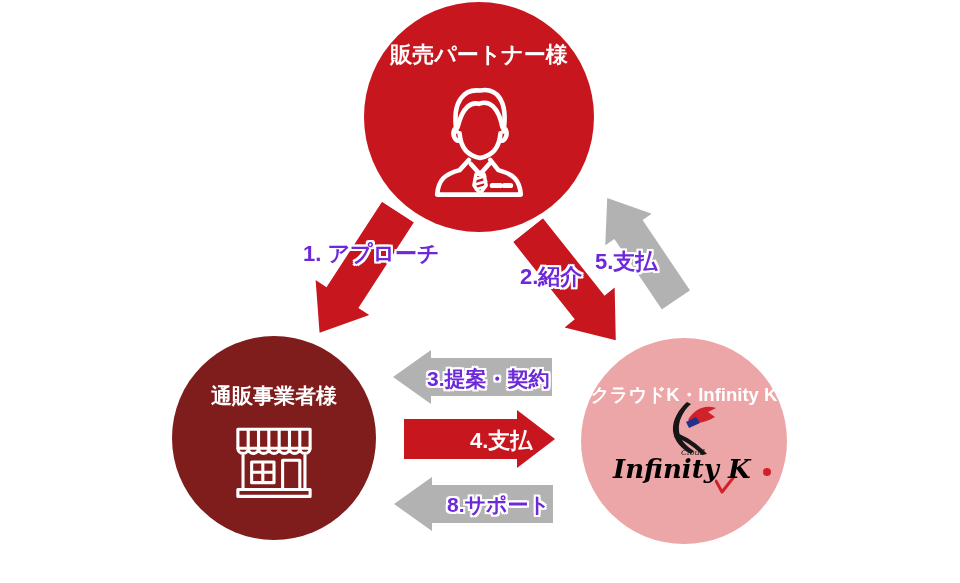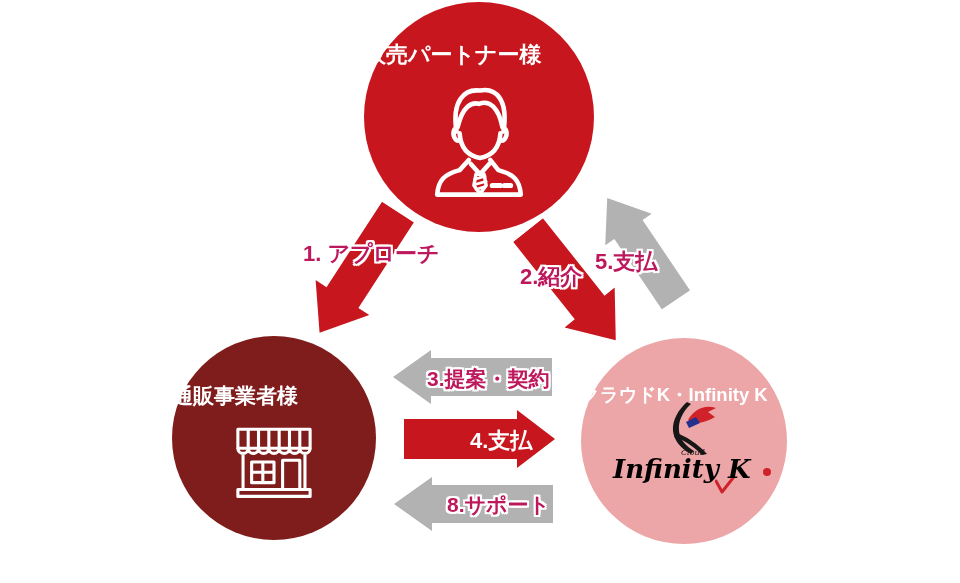--- a/index.html
+++ b/index.html
@@ -4,32 +4,32 @@
 <style>
   html,body{margin:0;padding:0;background:#ffffff;}
   .stage{
     position:relative;width:960px;height:583px;background:#ffffff;overflow:hidden;
     font-family:"Liberation Sans","DejaVu Sans",sans-serif;
   }
   .circle{position:absolute;border-radius:50%;}
   .circle-partner{left:364px;top:2px;width:230px;height:230px;background:#c8161e;}
   .circle-merchant{left:172px;top:336px;width:204px;height:204px;background:#7f1d1d;}
   .circle-cloudk{left:581px;top:338px;width:206px;height:206px;background:#eda6a7;}
-  .circle-title{position:absolute;left:0;width:100%;color:#fff;font-weight:bold;white-space:nowrap;}
+  .circle-title{position:absolute;left:0;width:100%;text-align:center;color:#fff;font-weight:bold;white-space:nowrap;}
   .circle-partner .circle-title{top:38px;font-size:22px;}
   .circle-merchant .circle-title{top:46px;font-size:21px;}
   .circle-cloudk .circle-title{top:44px;font-size:18.5px;}
   .icon-svg{position:absolute;}
   .person-svg{left:64px;top:76px;}
   .store-svg{left:59px;top:86px;}
   .cloudk-logo-svg{left:72px;top:64px;}
   .arrow{position:absolute;}
   .rot{transform-origin:0 50%;}
   .flow-label{
-    position:absolute;font-size:22px;font-weight:600;color:#be185d;white-space:nowrap;
+    position:absolute;font-size:22px;font-weight:600;color:#6d28d9;white-space:nowrap;
     text-shadow:-2px -2px 0 #fff,2px -2px 0 #fff,-2px 2px 0 #fff,2px 2px 0 #fff,
                  -2px 0 0 #fff,2px 0 0 #fff,0 -2px 0 #fff,0 2px 0 #fff;
   }
   .flow-label.on-red{color:#ffffff;text-shadow:none;font-weight:bold;}
   .infinity-logo{
     position:absolute;left:32px;top:116px;width:160px;height:48px;
     font-family:"DejaVu Serif","Liberation Serif",serif;font-style:italic;font-weight:bold;
     font-size:26px;color:#000000;white-space:nowrap;
   }
   .infinity-check{position:absolute;left:102px;top:24px;}

